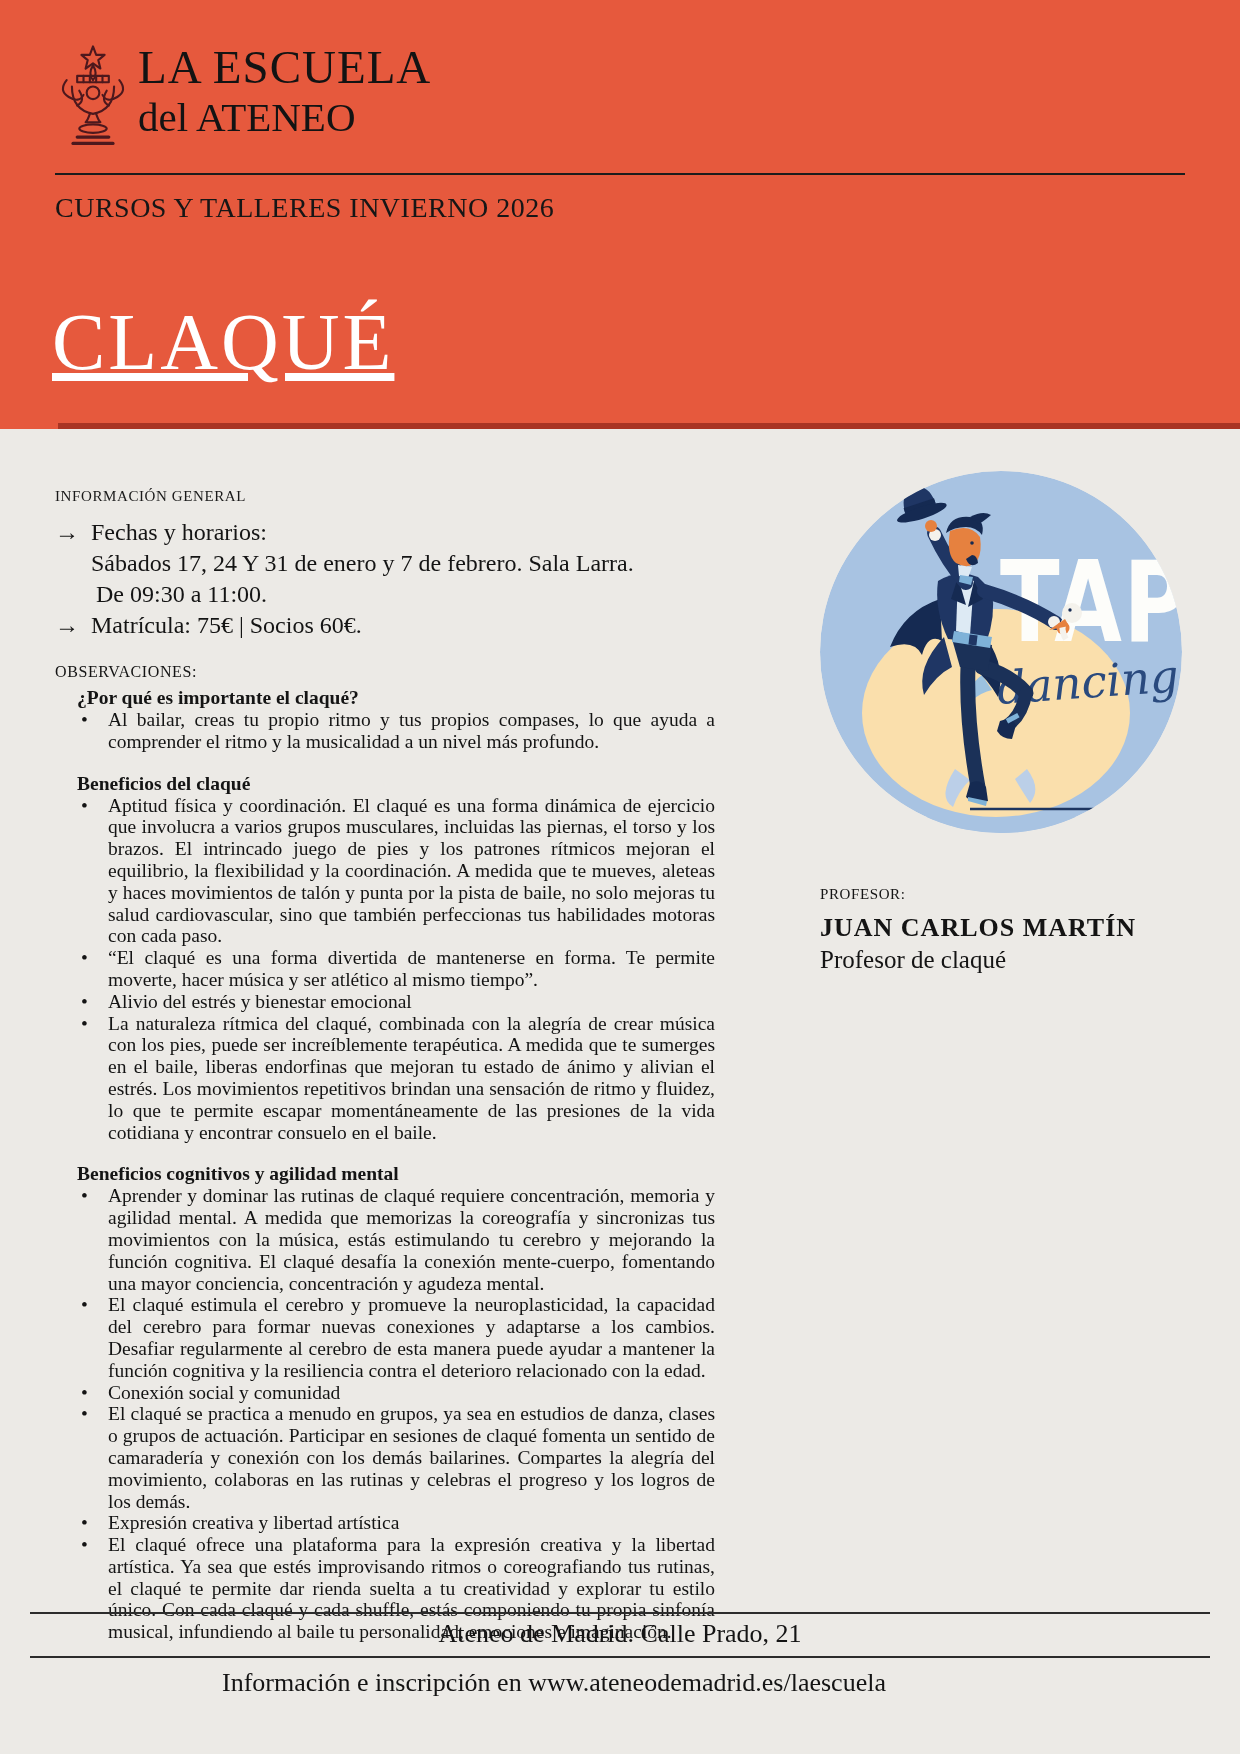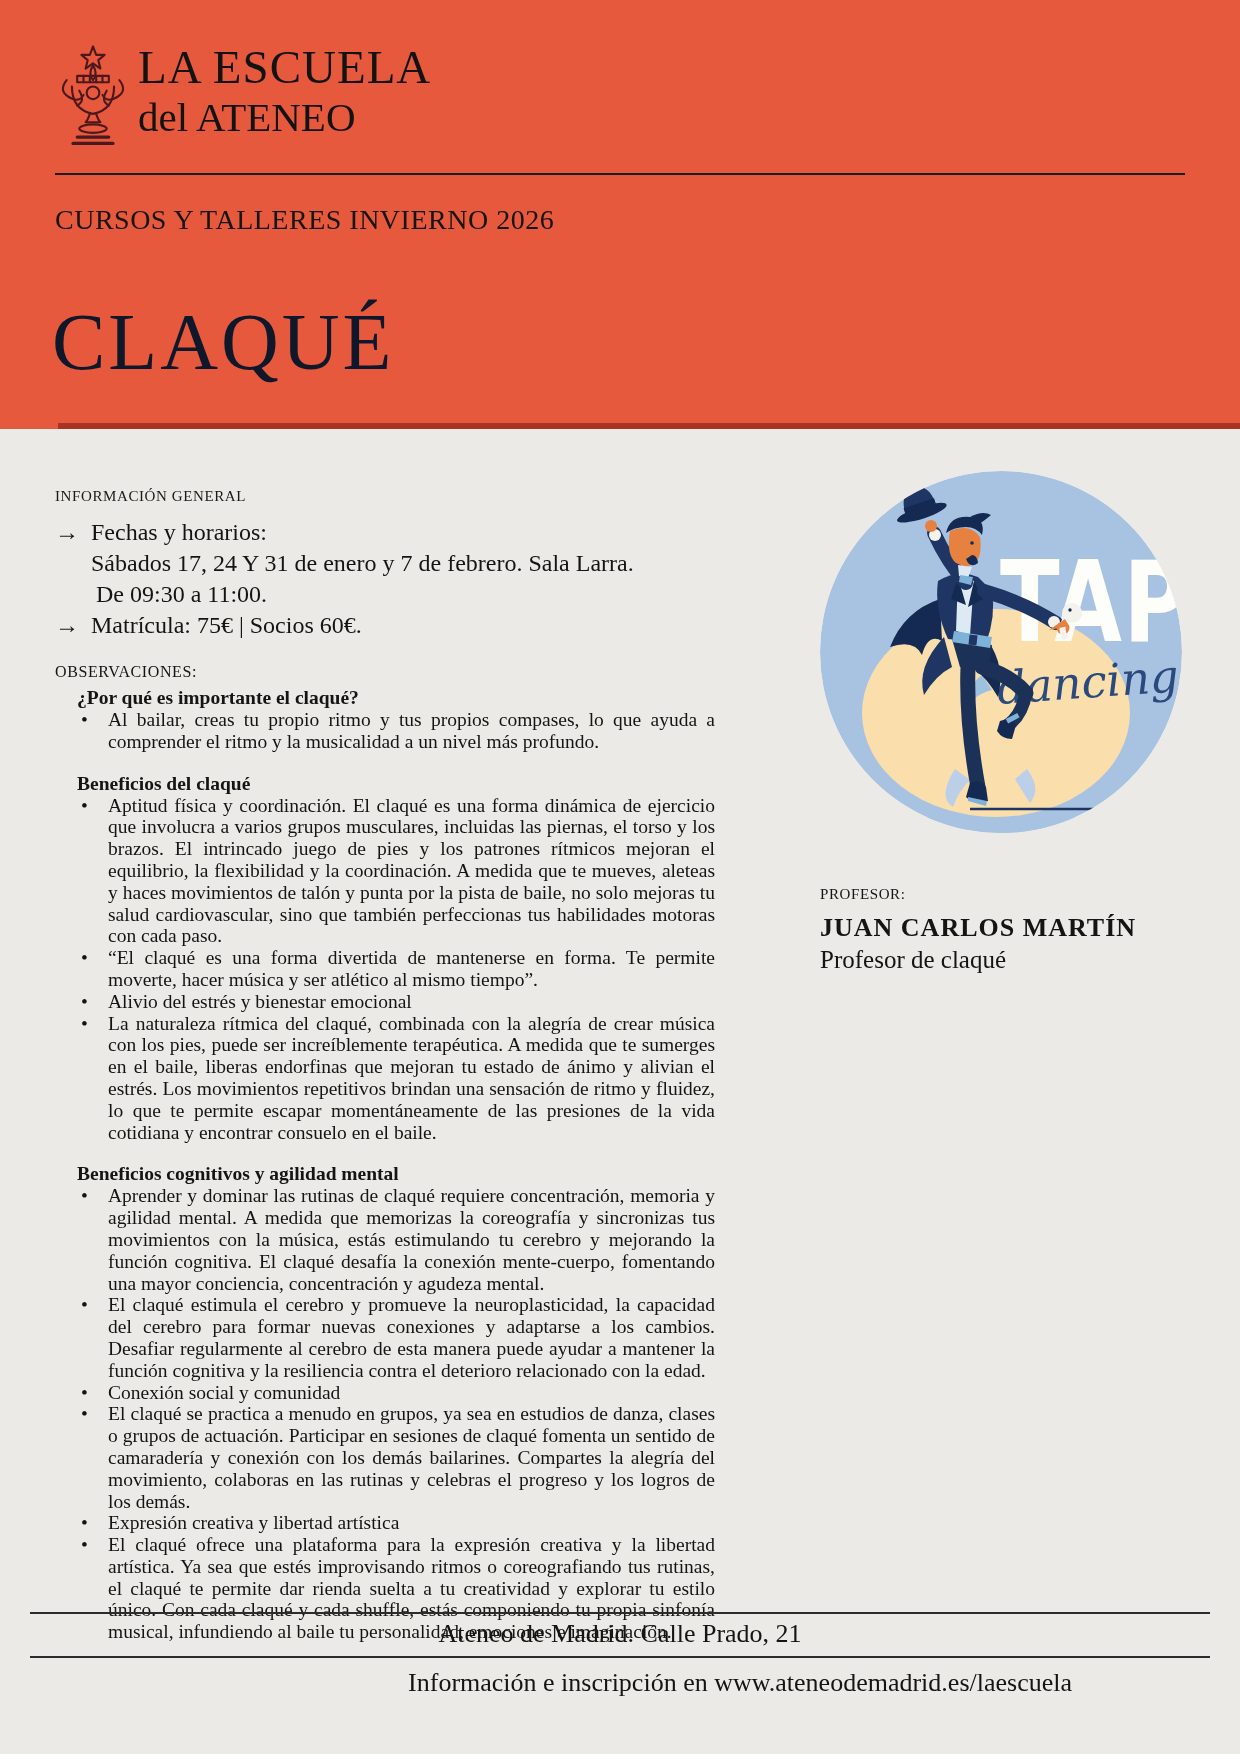--- a/index.html
+++ b/index.html
@@ -9,22 +9,22 @@
     font-family:"Liberation Serif",serif;color:#141414;
   }
   
   .header{position:absolute;left:0;top:0;width:1240px;height:429px;background:#E6593D;padding-left:23px;}
   .accent-strip{position:absolute;left:58px;top:423px;right:0;height:6px;background:#A93423;}
   .logo{position:absolute;left:54px;top:44px;width:78px;height:106px;}
   .brand{position:absolute;left:138px;top:40px;line-height:1;}
   .brand-line1{font-size:47px;letter-spacing:1px;color:#131313;line-height:54px;}
   .brand-line2{font-size:41px;color:#131313;line-height:46px;}
   .header-rule{position:absolute;left:55px;top:173px;width:1130px;height:2px;background:#1c1c1c;}
-  .subtitle{position:absolute;left:55px;top:204px;font-size:28px;letter-spacing:.5px;color:#161616;}
-  .course-title{position:absolute;left:52px;top:296px;font-size:80px;letter-spacing:3px;line-height:92px;color:#0f172a;}
+  .subtitle{position:absolute;left:55px;top:192px;font-size:28px;letter-spacing:.5px;color:#161616;}
+  .course-title{position:absolute;left:52px;top:296px;font-size:80px;letter-spacing:3px;line-height:92px;color:#ffffff;text-decoration:underline;}
   
   .leftcol{position:absolute;left:55px;top:488px;width:660px;}
   .kicker{font-size:15px;letter-spacing:.6px;color:#1a1a1a;}
   .info-block{margin-top:12px;font-size:24px;line-height:31px;}
   .info-row{position:relative;padding-left:36px;}
   .arrow{position:absolute;left:0;top:0;}
   .info-subline{padding-left:36px;}
   .info-subline.s2{padding-left:41px;}
   .obs-label{margin-top:22px;font-size:16px;letter-spacing:.6px;}
   .groups{margin-top:6px;}
@@ -36,21 +36,21 @@
   .circle-illo{position:absolute;left:820px;top:471px;width:362px;height:362px;}
   .professor{position:absolute;left:820px;top:886px;width:380px;}
   .prof-label{font-size:15px;letter-spacing:.6px;}
   .prof-name{margin-top:10px;font-size:26px;font-weight:bold;letter-spacing:1px;}
   .prof-role{margin-top:3px;font-size:25px;}
   
   .frule{position:absolute;left:30px;width:1180px;height:2px;background:#2c2c2c;}
   .frule1{top:1612px;}
   .frule2{top:1656px;}
   .f-address{position:absolute;left:0;top:1619px;width:1240px;text-align:center;font-size:26px;}
-  .f-info{position:absolute;left:0;top:1668px;width:1072px;text-align:right;font-size:26px;}
+  .f-info{position:absolute;left:18px;top:1668px;width:1072px;text-align:center;font-size:26px;}
 </style>
 </head>
 <body>
 
 <div id="page">
 
   <div class="header">
     <svg class="logo" viewBox="0 0 74 100">
       <g stroke="#4D181D" stroke-width="2" fill="none" stroke-linecap="round" stroke-linejoin="round">
         <polygon points="37,2 40,10 48,10 42,15 44,23 37,18 30,23 32,15 26,10 34,10"></polygon>

